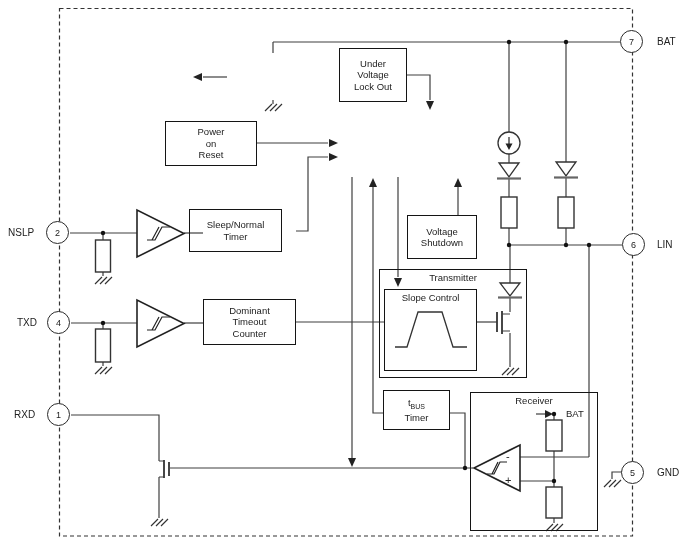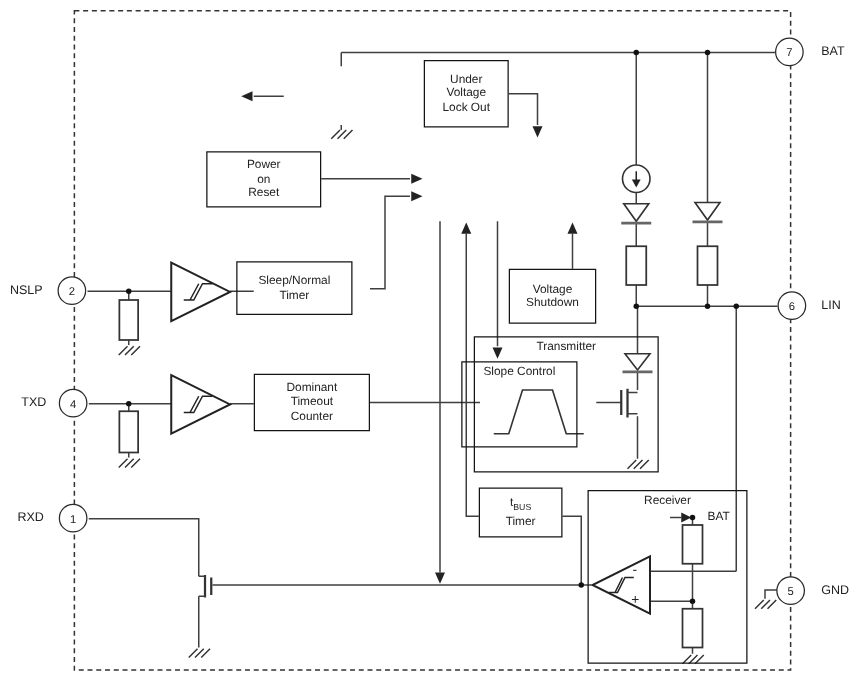--- a/index.html
+++ b/index.html
@@ -157,21 +157,21 @@
 Timer</div>
   <div class="box" style="left:407px;top:215px;width:70px;height:44px">Voltage
 Shutdown</div>
   <div class="box titled" style="left:379px;top:269px;width:148px;height:109px">
     <div class="title">Transmitter</div>
   </div>
 
   <div class="box" style="left:203px;top:299px;width:93px;height:46px">Dominant
 Timeout
 Counter</div>
-  <div class="box titled" style="left:369px;top:289px;width:93px;height:69px">
+  <div class="box titled" style="left:384px;top:289px;width:93px;height:82px">
     <div class="title">Slope Control</div>
   </div>
 
   <div class="box" style="left:383px;top:390px;width:67px;height:40px">
     <div><span>t</span><sub>BUS</sub><br><span>Timer</span></div>
   </div>
 
   <div class="box titled" style="left:470px;top:392px;width:128px;height:139px">
     <div class="title">Receiver</div>
   </div>

